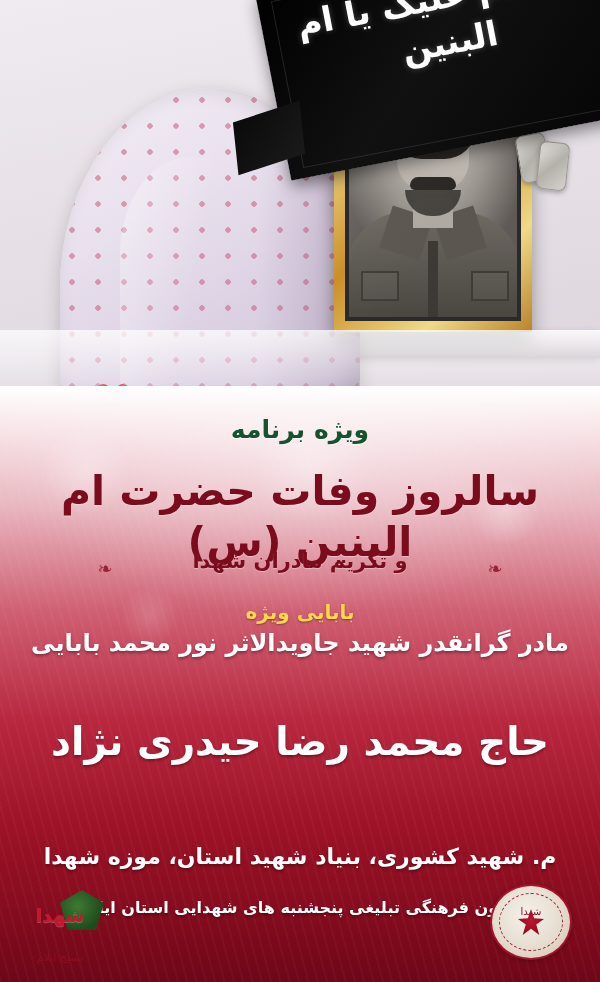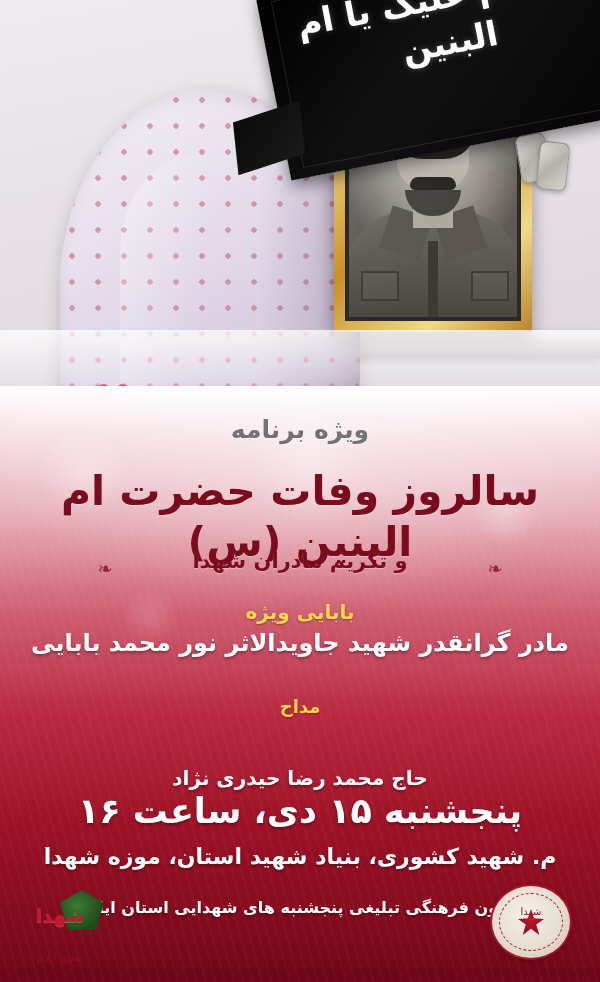--- a/index.html
+++ b/index.html
@@ -355,21 +355,21 @@
   
   .tline {
     position: absolute;
     width: 100%;
     text-align: center;
     direction: rtl;
     font-family: "DejaVu Sans", sans-serif;
     line-height: 1.25;
   }
   .t-green {
-    color: #737373;
+    color: #14532d;
     font-weight: bold;
     font-size: 25px;
     text-shadow: 0 1px 0 rgba(255,255,255,0.6);
   }
   .t-maroon {
     color: #7a0c1d;
     font-weight: bold;
     text-shadow: 0 1px 1px rgba(255,255,255,0.35);
   }
   .t-white {
@@ -381,21 +381,21 @@
     color: #ffd84a;
     font-weight: bold;
     text-shadow: 0 1px 2px rgba(0,0,0,0.35);
   }
 
   .headline { font-size: 41px; }
   .subhead  { font-size: 21px; }
   .guest-label { font-size: 20px; }
   .guest-name  { font-size: 24px; text-align: center; }
   .maddah-label { font-size: 18px; }
-  .maddah-name  { font-size: 20px; margin-top: 48px; }
+  .maddah-name  { font-size: 39px; }
   .datetime { font-size: 35px; }
   .venue { font-size: 22px; }
   .org { font-size: 16px; }
 
   .ornament {
     position: absolute;
     top: 560px;
     width: 54px;
     height: 18px;
     color: #8e1326;
@@ -565,24 +565,22 @@
   <div class="tline t-green" style="top:414px;">ویژه برنامه</div>
   <div class="tline t-maroon headline" style="top:466px;">سالروز وفات حضرت ام البنین (س)</div>
   <div class="tline t-maroon subhead" style="top:548px;">و تکریم مادران شهدا</div>
 
   <div class="ornament" style="left:78px;">❧</div>
   <div class="ornament" style="right:78px;">❧</div>
 
   <div class="tline t-yellow guest-label" style="top:600px;">بابایی ویژه</div>
   <div class="tline t-white  guest-name" style="top:628px;">مادر گرانقدر شهید جاویدالاثر نور محمد بابایی</div>
 
-  <div class="tline t-yellow maddah-label" style="top:696px;">مداح</div>
   <div class="tline t-white  maddah-name" style="top:718px;">حاج محمد رضا حیدری نژاد</div>
 
-  <div class="tline t-white datetime" style="top:790px;">پنجشنبه ۱۵ دی، ساعت ۱۶</div>
   <div class="tline t-white venue" style="top:843px;">م. شهید کشوری، بنیاد شهید استان، موزه شهدا</div>
 
   <div class="tline t-white org" style="top:898px;">کانون فرهنگی تبلیغی پنجشنبه های شهدایی استان ایلام</div>
 
   <div class="logo-left">
     <div class="logo-basij"></div>
     <div class="logo-red-text">شهدا</div>
     <div class="logo-sub">بسیج ایلام</div>
   </div>
 

